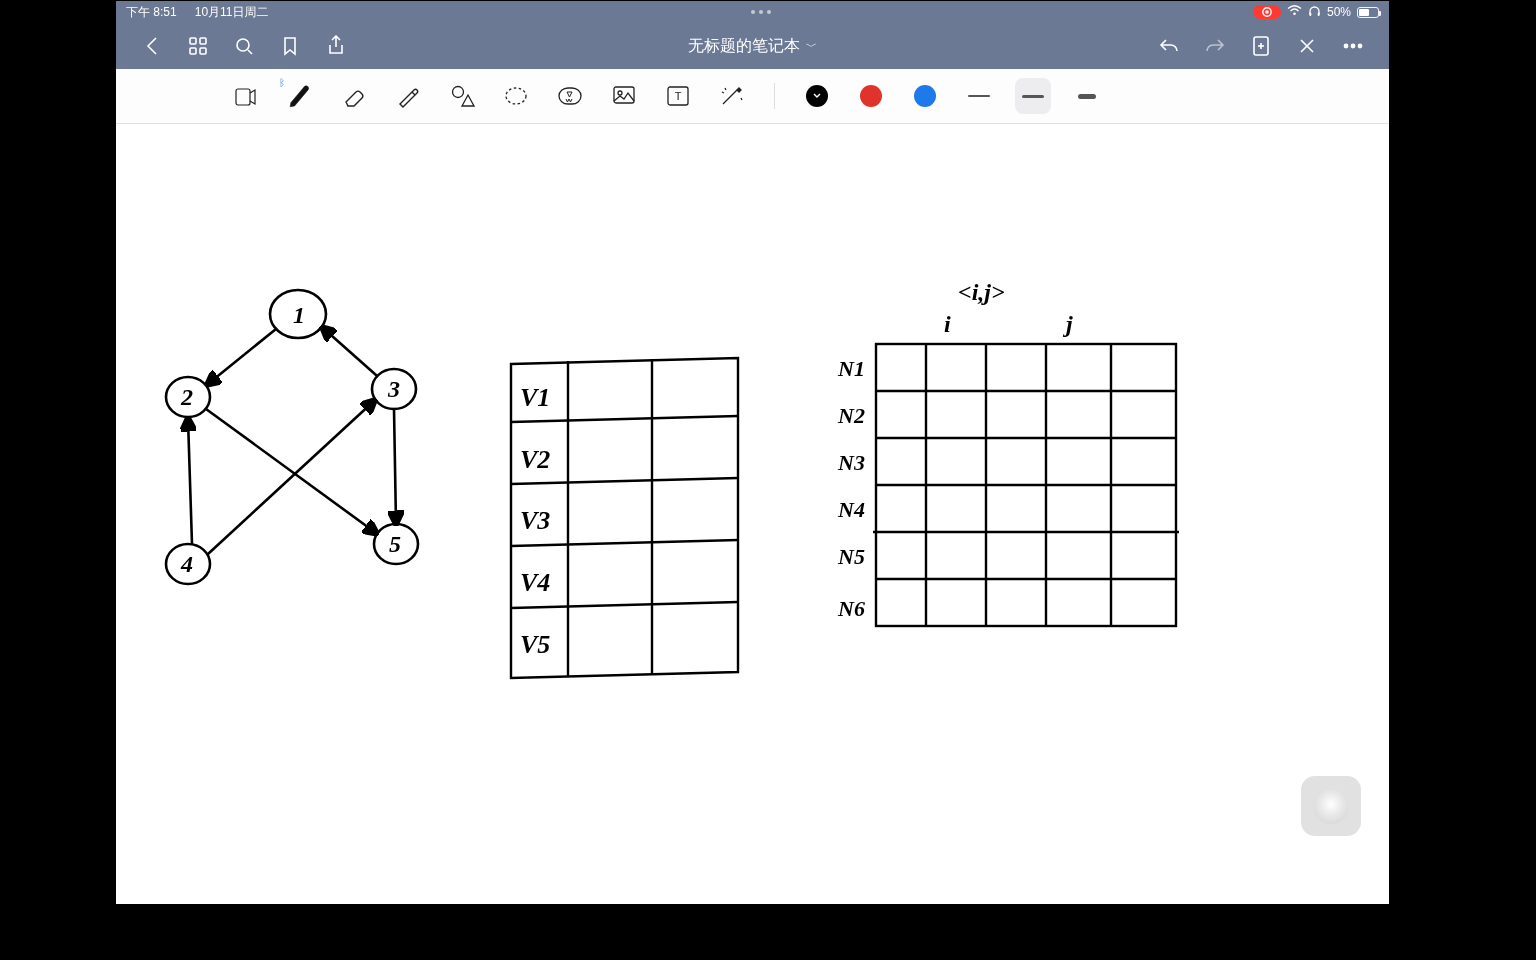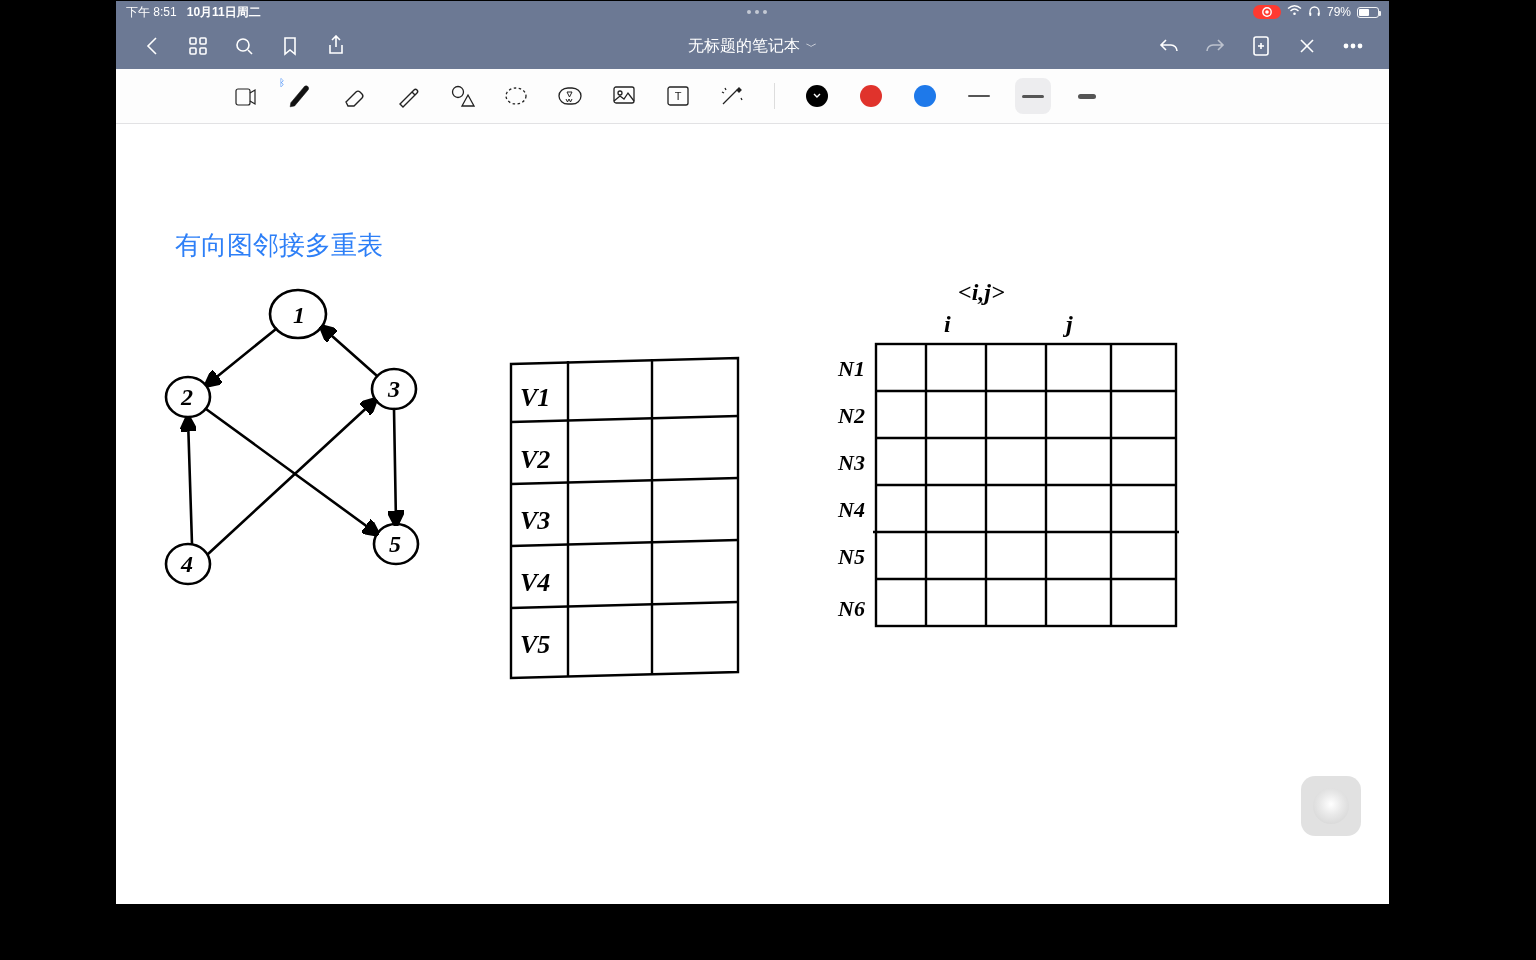--- a/index.html
+++ b/index.html
@@ -63,21 +63,21 @@
 <div class="letterbox top"></div>
 <div class="sidebar-l"></div>
 <div class="sidebar-r"></div>
 <div class="letterbox bottom"></div>
 
 <div class="device">
 
   <div class="statusbar">
     <div class="left-group">
       <span>下午 8:51</span>
-      <span style="margin-left:4px;font-weight:bold;">10月11日周二</span>
+      <span style="margin-left:12px;">10月11日周二</span>
     </div>
     <div class="center-group">
       <span class="dot"></span>
         <span class="dot"></span>
         <span class="dot"></span>
     </div>
     <div class="right-group">
       <span class="rec-pill">
         <svg width="12" height="12" viewBox="0 0 12 12">
             <circle cx="6" cy="6" r="4.2" fill="none" stroke="#fff" stroke-width="1.4"></circle>
@@ -91,21 +91,21 @@
             <circle cx="7.5" cy="8.8" r="1.3" fill="#fff"></circle>
           </svg>
       </span>
       <span>
         <svg width="13" height="12" viewBox="0 0 13 12">
             <path d="M2 9 V6.5 a4.5 4.5 0 0 1 9 0 V9" stroke="#fff" stroke-width="1.3" fill="none"></path>
             <rect x="1.3" y="7.5" width="2" height="3.5" rx="1" fill="#fff"></rect>
             <rect x="9.7" y="7.5" width="2" height="3.5" rx="1" fill="#fff"></rect>
           </svg>
       </span>
-      <span>79%</span>
+      <span>50%</span>
       <span class="battery-shell">
         <span class="battery-fill" style="width:50%"></span>
       </span>
     </div>
   </div>
 
   <div class="navbar">
     <div class="nb-left">
       <span class="icon-btn">
         <svg width="16" height="20" viewBox="0 0 12 20">
@@ -261,21 +261,20 @@
       <span class="tool-btn selected">
           <span class="stroke-sample" style="height:3px"></span>
         </span>
       <span class="tool-btn">
           <span class="stroke-sample" style="height:5px;width:18px;border-radius:3px;"></span>
         </span>
     </div>
   </div>
 
   <div class="canvas">
-    <div class="title-text" style="left:59px; top:104px;">有向图邻接多重表</div>
 
     <svg style="position:absolute; left:22px; top:155px;" width="290" height="330" viewBox="0 0 290 330">
       <g stroke="#000" stroke-width="2.6" fill="none" stroke-linecap="round">
         <ellipse cx="160" cy="35" rx="28" ry="24"></ellipse>
         <ellipse cx="50" cy="118" rx="22" ry="20"></ellipse>
         <ellipse cx="256" cy="110" rx="22" ry="20"></ellipse>
         <ellipse cx="50" cy="285" rx="22" ry="20"></ellipse>
         <ellipse cx="258" cy="265" rx="22" ry="20"></ellipse>
 
         <defs>

